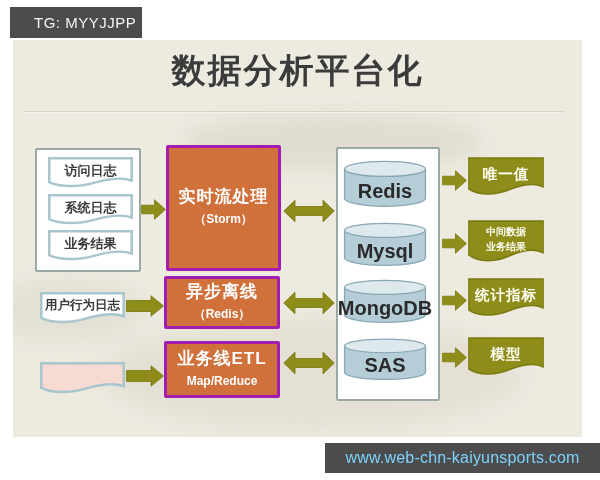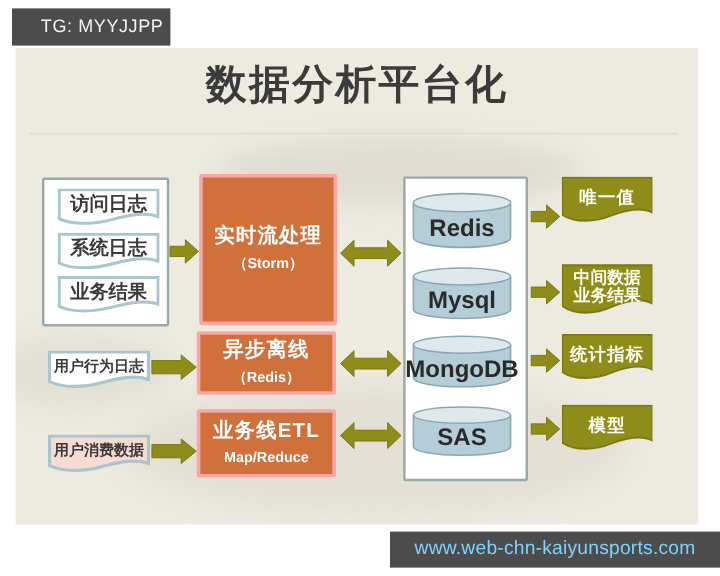--- a/index.html
+++ b/index.html
@@ -50,30 +50,30 @@
 
   
   .doc { overflow:visible; }
   .doc svg { position:absolute; left:0; top:0; width:100%; height:100%; }
   .doc-label {
     position:absolute; left:0; right:0; top:0; bottom:18%;
     display:flex; flex-direction:column; align-items:center; justify-content:center;
     font-weight:bold; color:#3a3a3a;
   }
   .src-doc   { width:85px; height:33px; }
-  .src-doc .doc-label { font-size:16px; }
+  .src-doc .doc-label { font-size:13px; }
   .in-doc    { width:85px; height:34px;font-family:Liberation Mono, monospace; }
   .in-doc .doc-label { font-size:12.5px; }
   .out-doc   { width:76px; height:42px; }
   .out-doc .doc-label { color:#fdfdf2; font-size:14.5px; letter-spacing:1px; }
-  .out-doc.two .doc-label { font-size:14px; line-height:15px; letter-spacing:0; }
+  .out-doc.two .doc-label { font-size:10px; line-height:15px; letter-spacing:0; }
 
   
   .proc {
-    background:#d0703a; border:3px solid #fca5a5; border-radius:2px;
+    background:#d0703a; border:3px solid #a21caf; border-radius:2px;
     color:#ffffff; font-weight:bold; text-align:center;
     display:flex; flex-direction:column; align-items:center; justify-content:center;
     line-height:22px;
   }
   .proc .l1 { font-size:17px; letter-spacing:1px; }
   .proc .l2 { font-size:12px; }
   .storm { left:166px; top:145px; width:115px; height:126px; }
   .hive  { left:164px; top:276px; width:116px; height:53px; }
   .etl   { left:164px; top:341px; width:116px; height:57px; }
 
@@ -184,21 +184,21 @@
   <svg viewBox="0 0 26 22">
       <polygon points="0.5,6.5 14,6.5 14,0.8 25.5,11 14,21.2 14,15.5 0.5,15.5" fill="#8e8d1a" stroke="#77760c" stroke-width="0.8"></polygon>
     </svg>
 </div>
 <div class="abs arrow" style="left:442px; top:347px; width:25px; height:21px;">
   <svg viewBox="0 0 26 22">
       <polygon points="0.5,6.5 14,6.5 14,0.8 25.5,11 14,21.2 14,15.5 0.5,15.5" fill="#8e8d1a" stroke="#77760c" stroke-width="0.8"></polygon>
     </svg>
 </div>
 
-<div class="abs doc out-doc" style="left:468px; top:147px;">
+<div class="abs doc out-doc" style="left:468px; top:157px;">
   <svg viewBox="0 0 100 40" preserveAspectRatio="none">
     <path d="M1,1 H99 V28.5 C88,24.5 71,26.5 55,31 C37,36.5 14,37 1,30.5 Z" fill="#8e8d1a" stroke="#7b7a12" stroke-width="1.5"></path>
   </svg>
   <div class="doc-label">唯一值</div>
 </div>
 <div class="abs doc out-doc two" style="left:468px; top:220px; height:46px;">
   <svg viewBox="0 0 100 40" preserveAspectRatio="none">
     <path d="M1,1 H99 V28.5 C88,24.5 71,26.5 55,31 C37,36.5 14,37 1,30.5 Z" fill="#8e8d1a" stroke="#7b7a12" stroke-width="1.5"></path>
   </svg>
   <div class="doc-label">
@@ -237,21 +237,20 @@
 <div class="abs arrow" style="left:283px; top:289px; width:52px; height:28px;">
   <svg viewBox="0 0 52 28">
       <polygon points="0.8,14 12,3.2 12,9.5 40,9.5 40,3.2 51.2,14 40,24.8 40,18.5 12,18.5 12,24.8" fill="#8e8d1a" stroke="#77760c" stroke-width="0.8"></polygon>
     </svg>
 </div>
 
 <div class="abs doc in-doc" style="left:40px; top:362px;">
   <svg viewBox="0 0 100 40" preserveAspectRatio="none">
     <path d="M1.5,1.5 H98.5 V28.5 C88,24.5 71,26.5 55,31 C37,36.5 14,37 1.5,30.5 Z" fill="#f5dbd2" stroke="#a9c5ce" stroke-width="3"></path>
   </svg>
-  <div class="doc-label">用户消费数据</div>
 </div>
 <div class="abs arrow" style="left:126px; top:365px; width:38px; height:22px;">
   <svg viewBox="0 0 38 22" preserveAspectRatio="none">
       <polygon points="0.5,5.5 25,5.5 25,0.8 37.5,11 25,21.2 25,16.5 0.5,16.5" fill="#8e8d1a" stroke="#77760c" stroke-width="0.8"></polygon>
     </svg>
 </div>
 <div class="abs proc etl">
   <div class="l1">业务线ETL</div>
   <div class="l2">Map/Reduce</div>
 </div>

